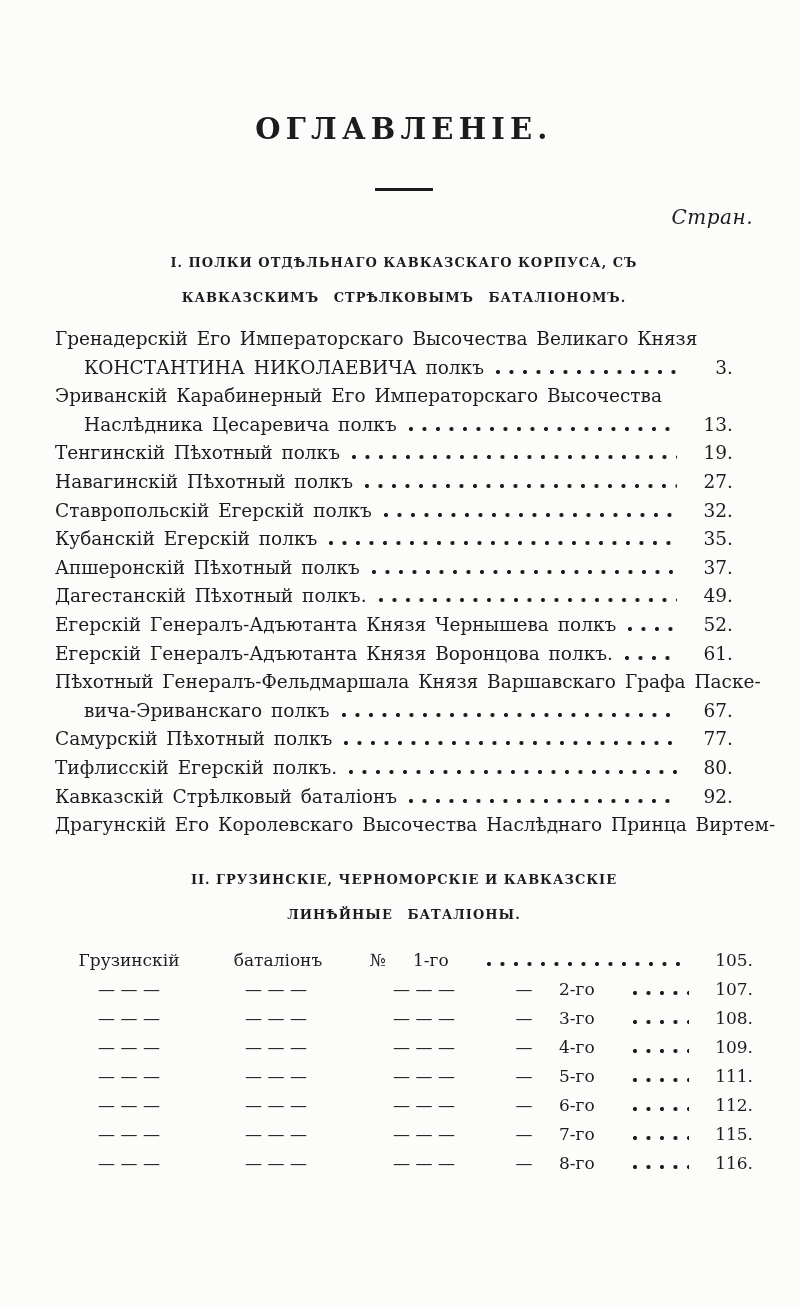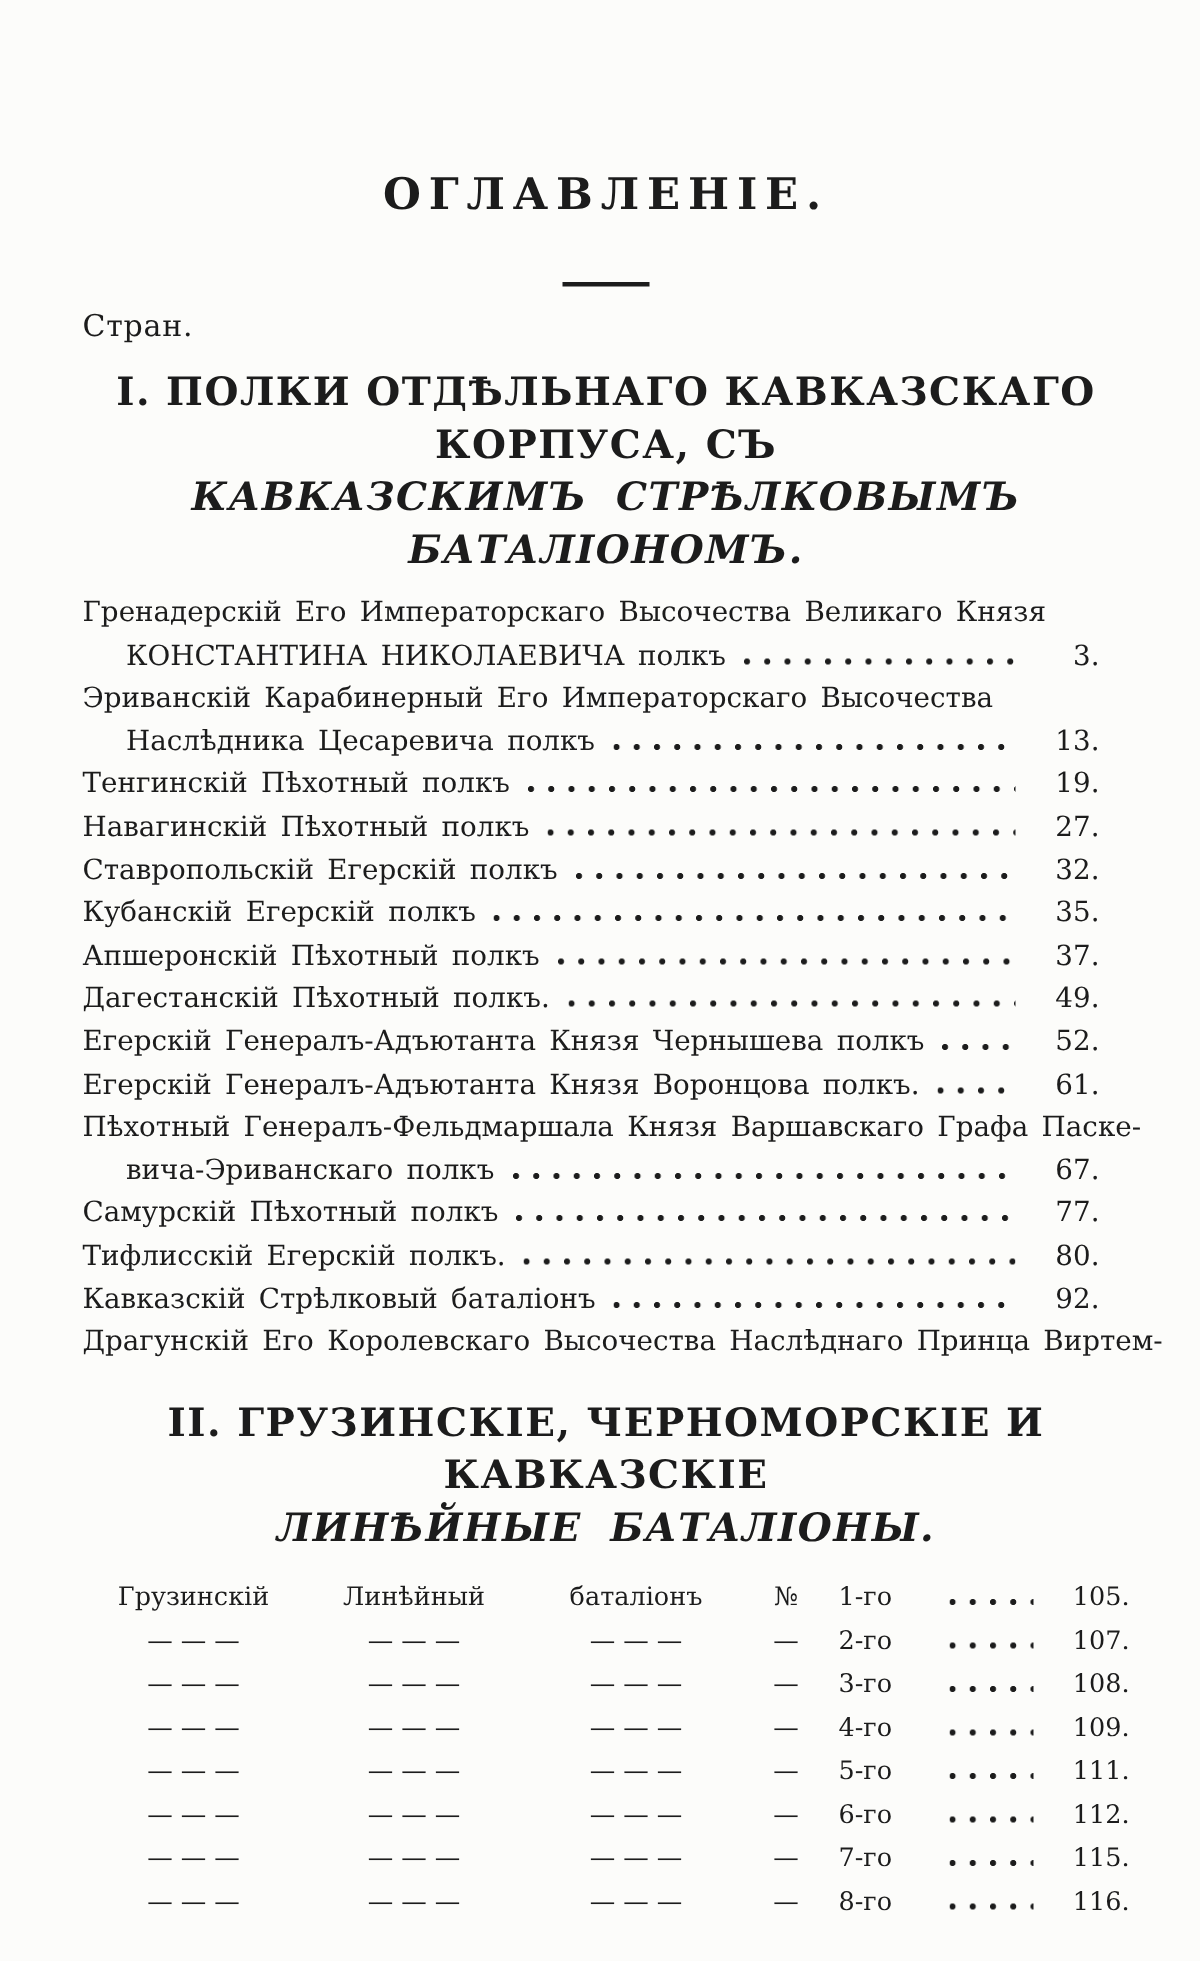--- a/index.html
+++ b/index.html
@@ -22,35 +22,36 @@
     font-weight: bold;
     letter-spacing: 0.18em;
   }
   .rule {
     width: 58px;
     height: 3px;
     background: #1c1c1c;
     margin: 42px auto 0;
   }
   .stran {
-    text-align: left;
+    text-align: right;
+    font-style: italic;
     font-size: 20px;
     letter-spacing: 0.5px;
     margin-top: 14px;
   }
   .heading {
     margin: 16px 0 10px;
     text-align: center;
-    font-size: 26px;
+    font-size: 13px;
     font-weight: bold;
     letter-spacing: 1px;
     line-height: 35px;
   }
   .heading .hline { display: block; }
-  .heading .hline + .hline { word-spacing: 9px; font-style: italic; }
+  .heading .hline + .hline { word-spacing: 9px; }
   .heading2 { margin-top: 22px; margin-bottom: 14px; }
   .entries { margin-top: 8px; font-size: 18.5px; }
   .eline {
     display: flex;
     align-items: baseline;
     line-height: 28.6px;
     white-space: nowrap;
     word-spacing: 3px;
   }
   .eline.full { display: block; }
@@ -204,21 +205,20 @@
     </div>
 
   <h2 class="heading heading2">
     <span class="hline">II. ГРУЗИНСКІЕ, ЧЕРНОМОРСКІЕ И КАВКАЗСКІЕ</span>
     <span class="hline">ЛИНѢЙНЫЕ БАТАЛІОНЫ.</span>
   </h2>
 
   <div class="rows" id="s2">
       <div class="trow">
         <span class="c c1">Грузинскій</span>
-        <span class="c c2">Линѣйный</span>
         <span class="c c3">баталіонъ</span>
         <span class="c c4">№</span>
         <span class="numcell">1-го</span>
         <span class="leader"></span>
         <span class="pnum">105.</span>
       </div>
       <div class="trow">
         <span class="c c1">— — —</span>
         <span class="c c2">— — —</span>
         <span class="c c3">— — —</span>

